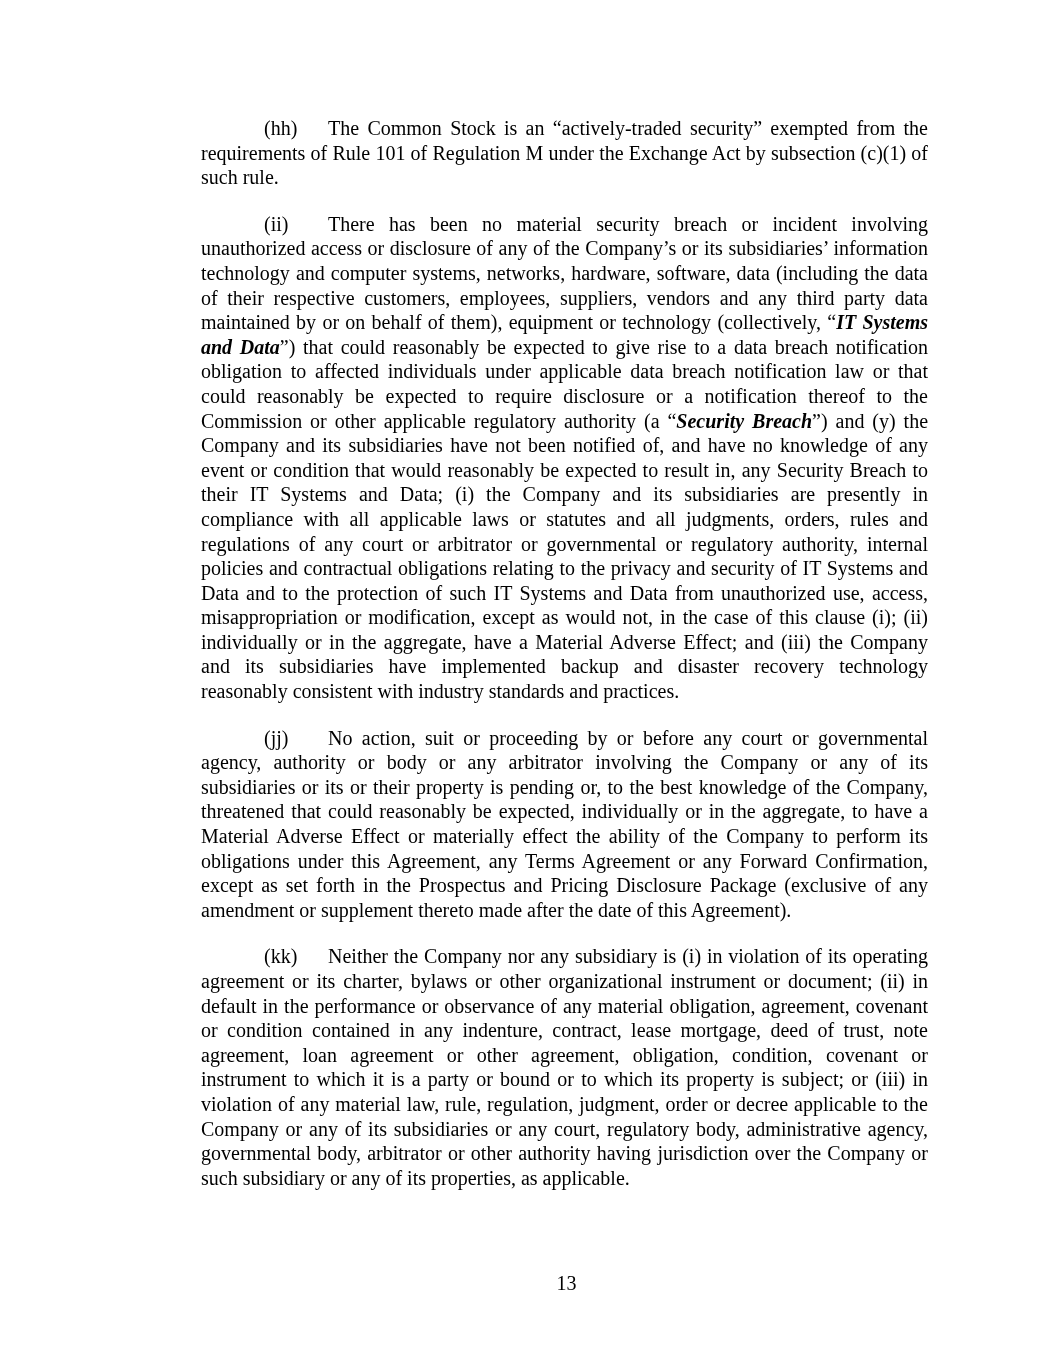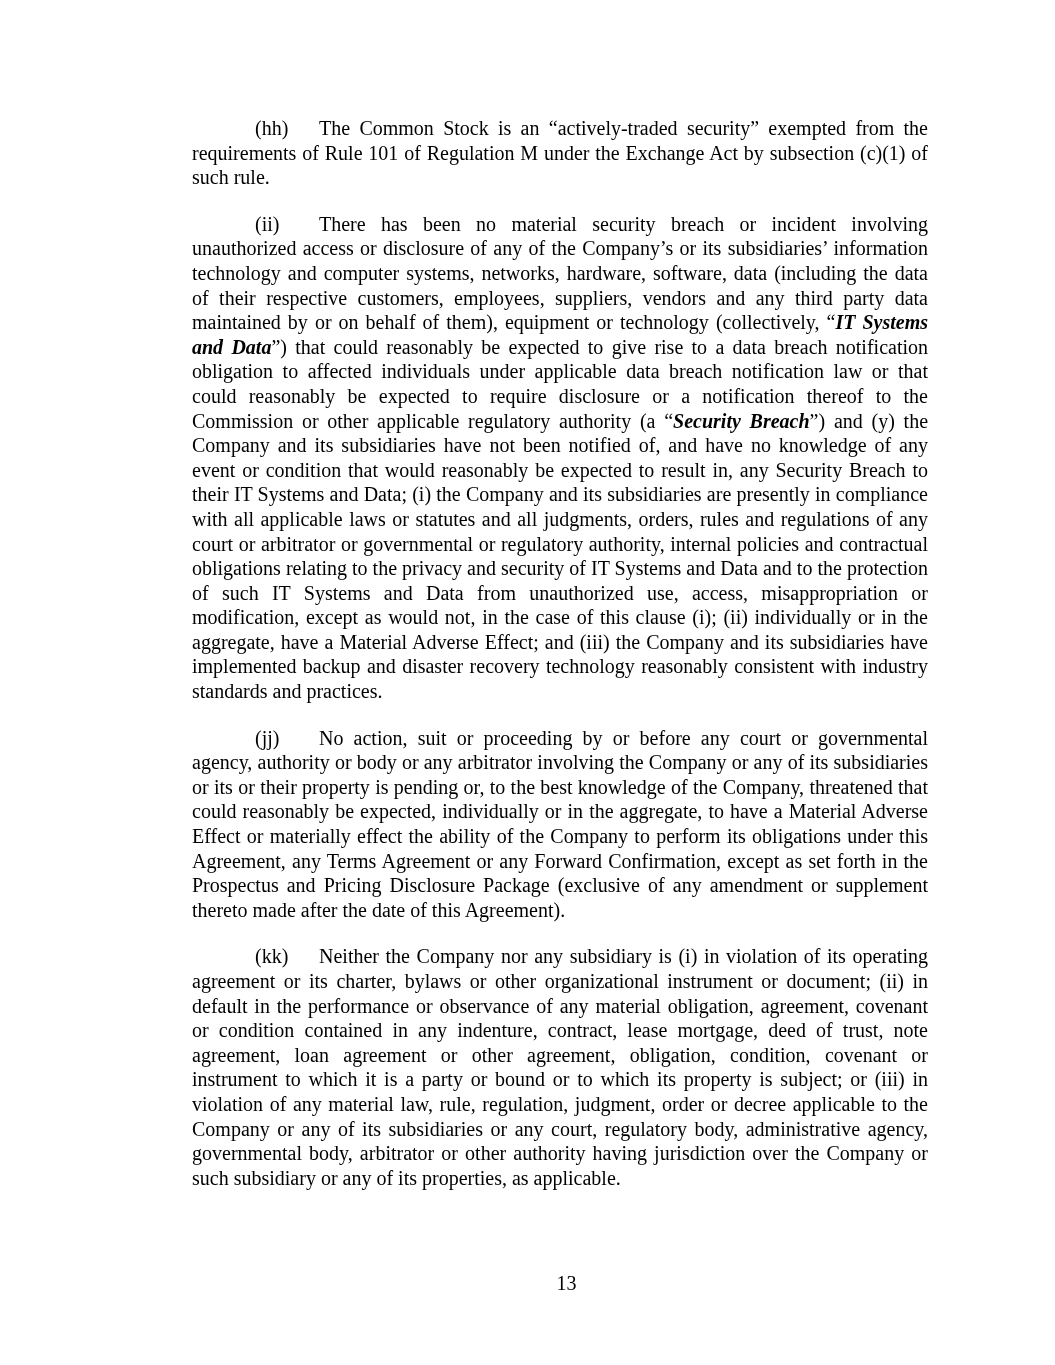--- a/index.html
+++ b/index.html
@@ -16,21 +16,21 @@
     position: relative;
     box-sizing: border-box;
     padding: 116px 127px 0 185px;
     overflow: hidden;
   }
   .para {
     font-size: 20px;
     line-height: 24.6px;
     text-align: justify;
     text-indent: 63px;
-    margin: 0 0 22px 7px;
+    margin: 0 0 22px 16px;
   }
   .plabel {
     display: inline-block;
     min-width: 64px;
     text-indent: 0;
   }
   .bi {
     font-weight: bold;
     font-style: italic;
   }

